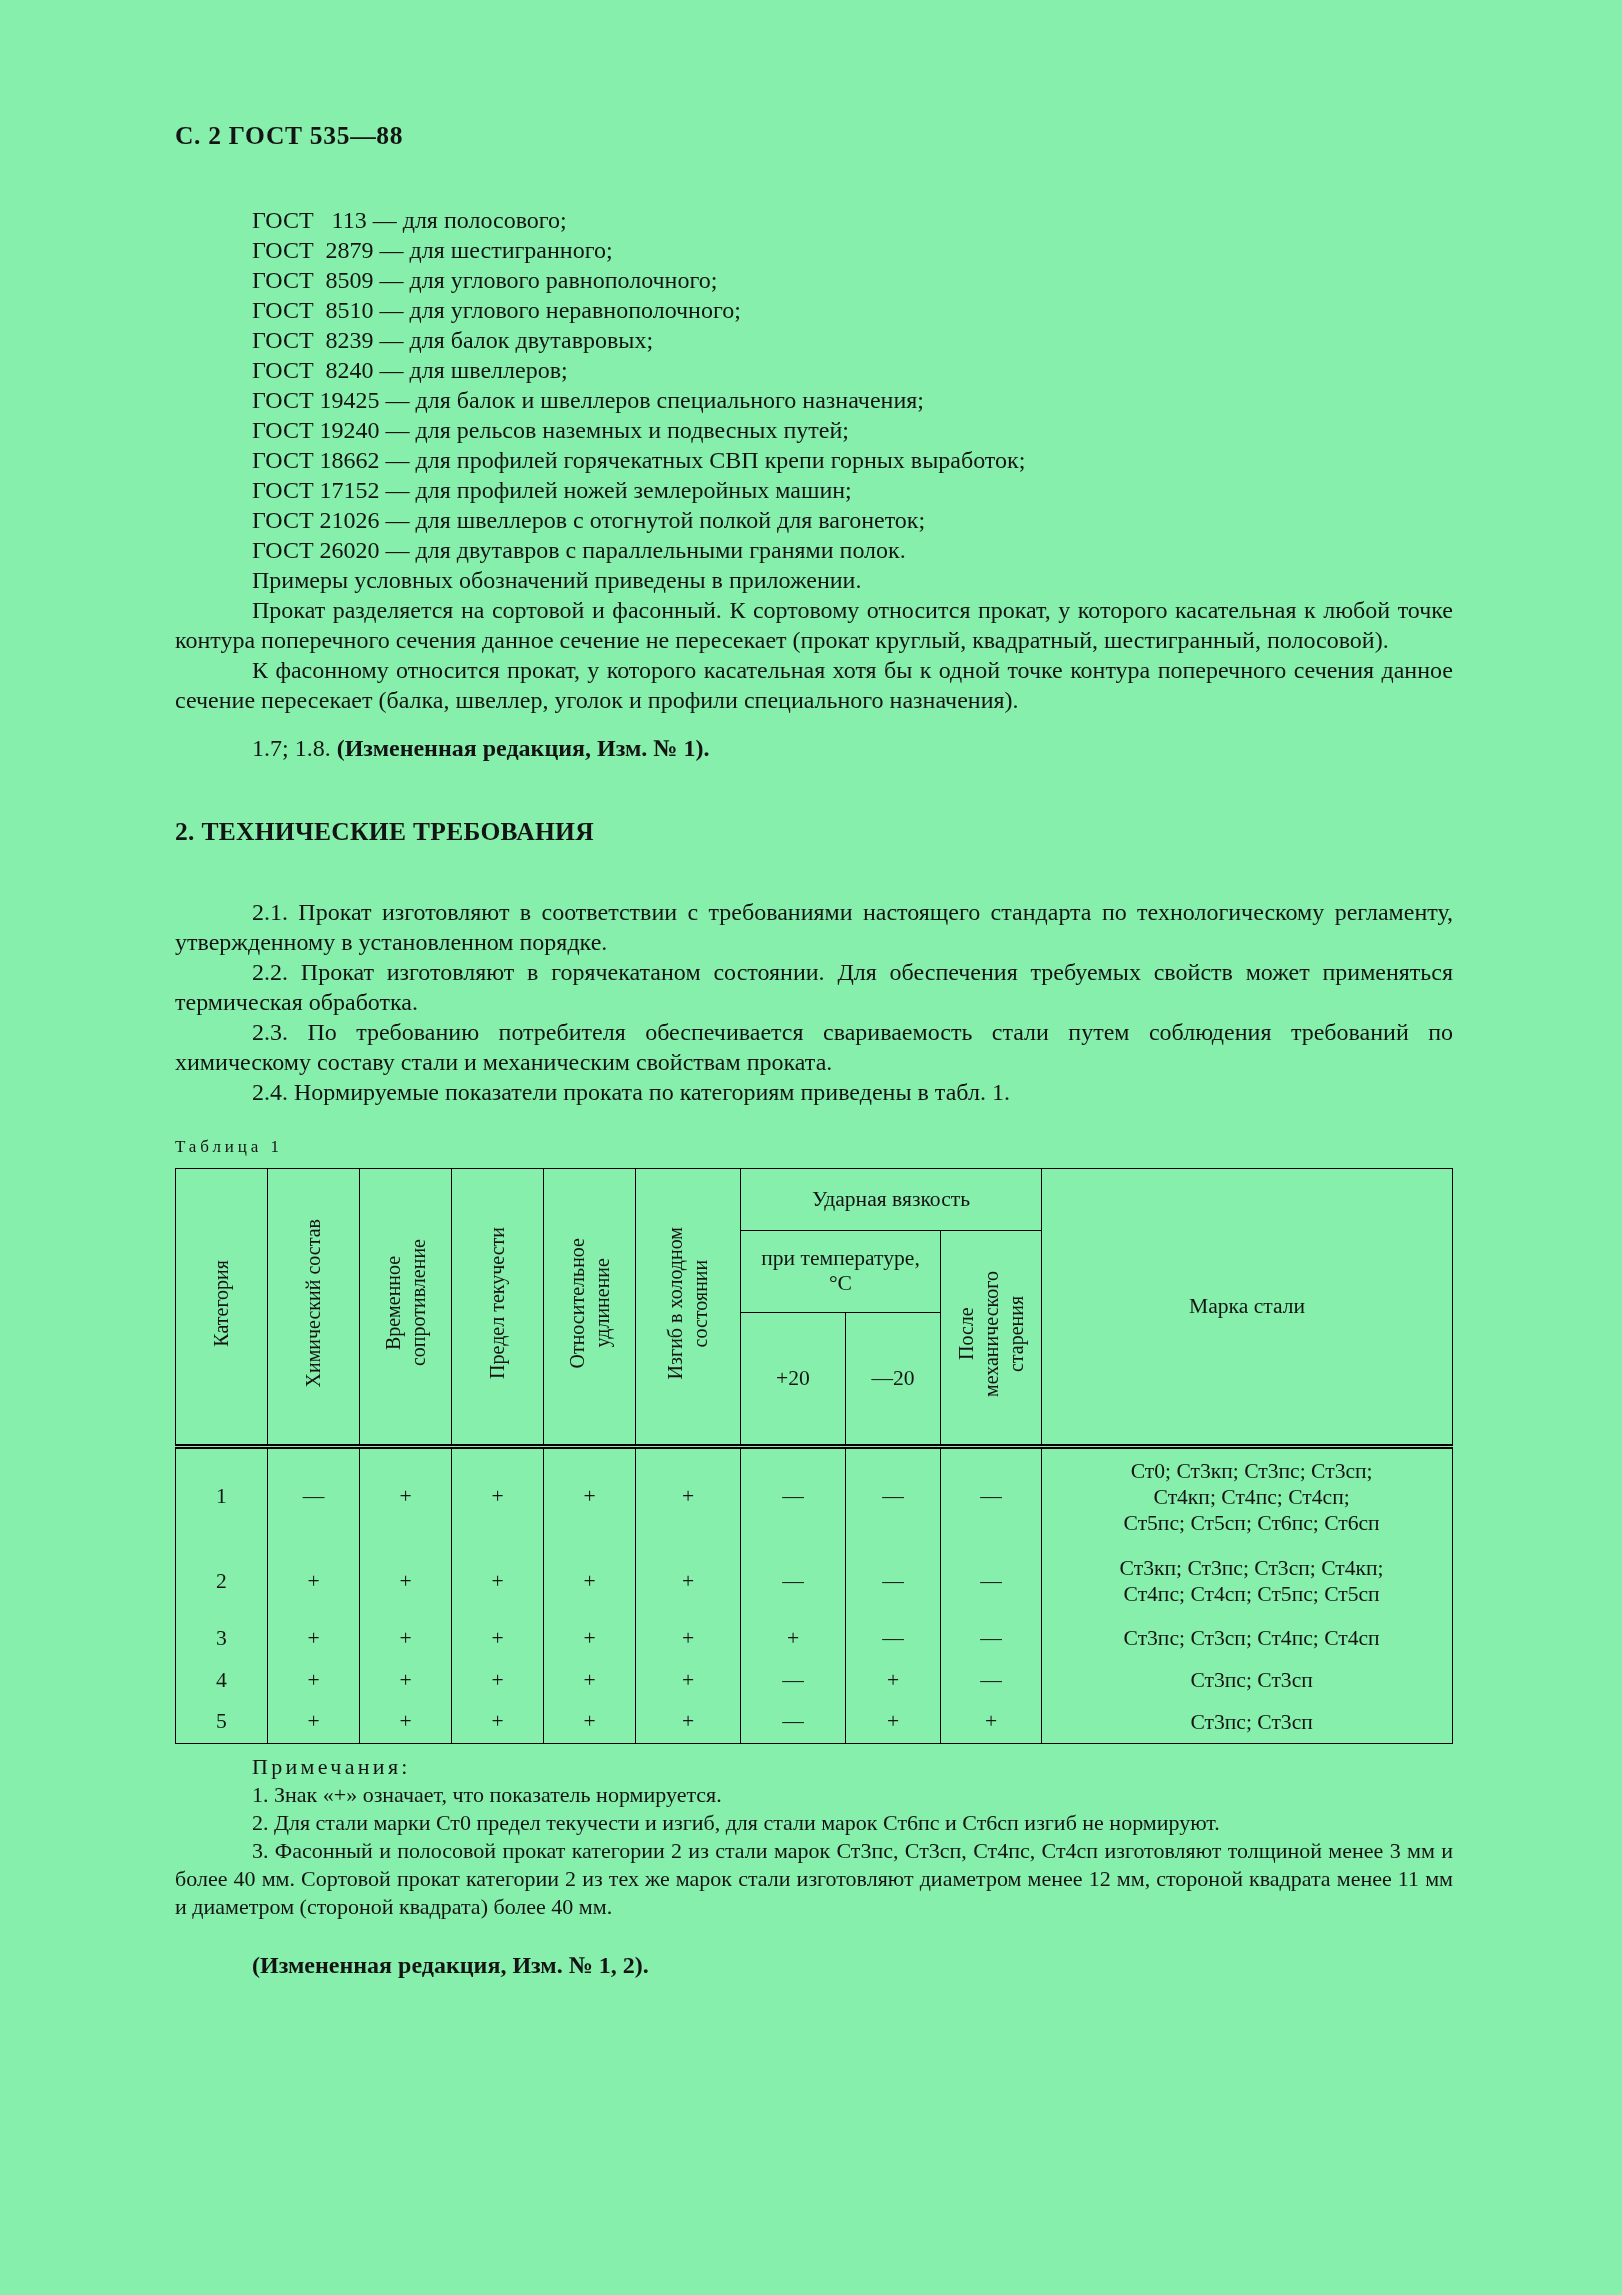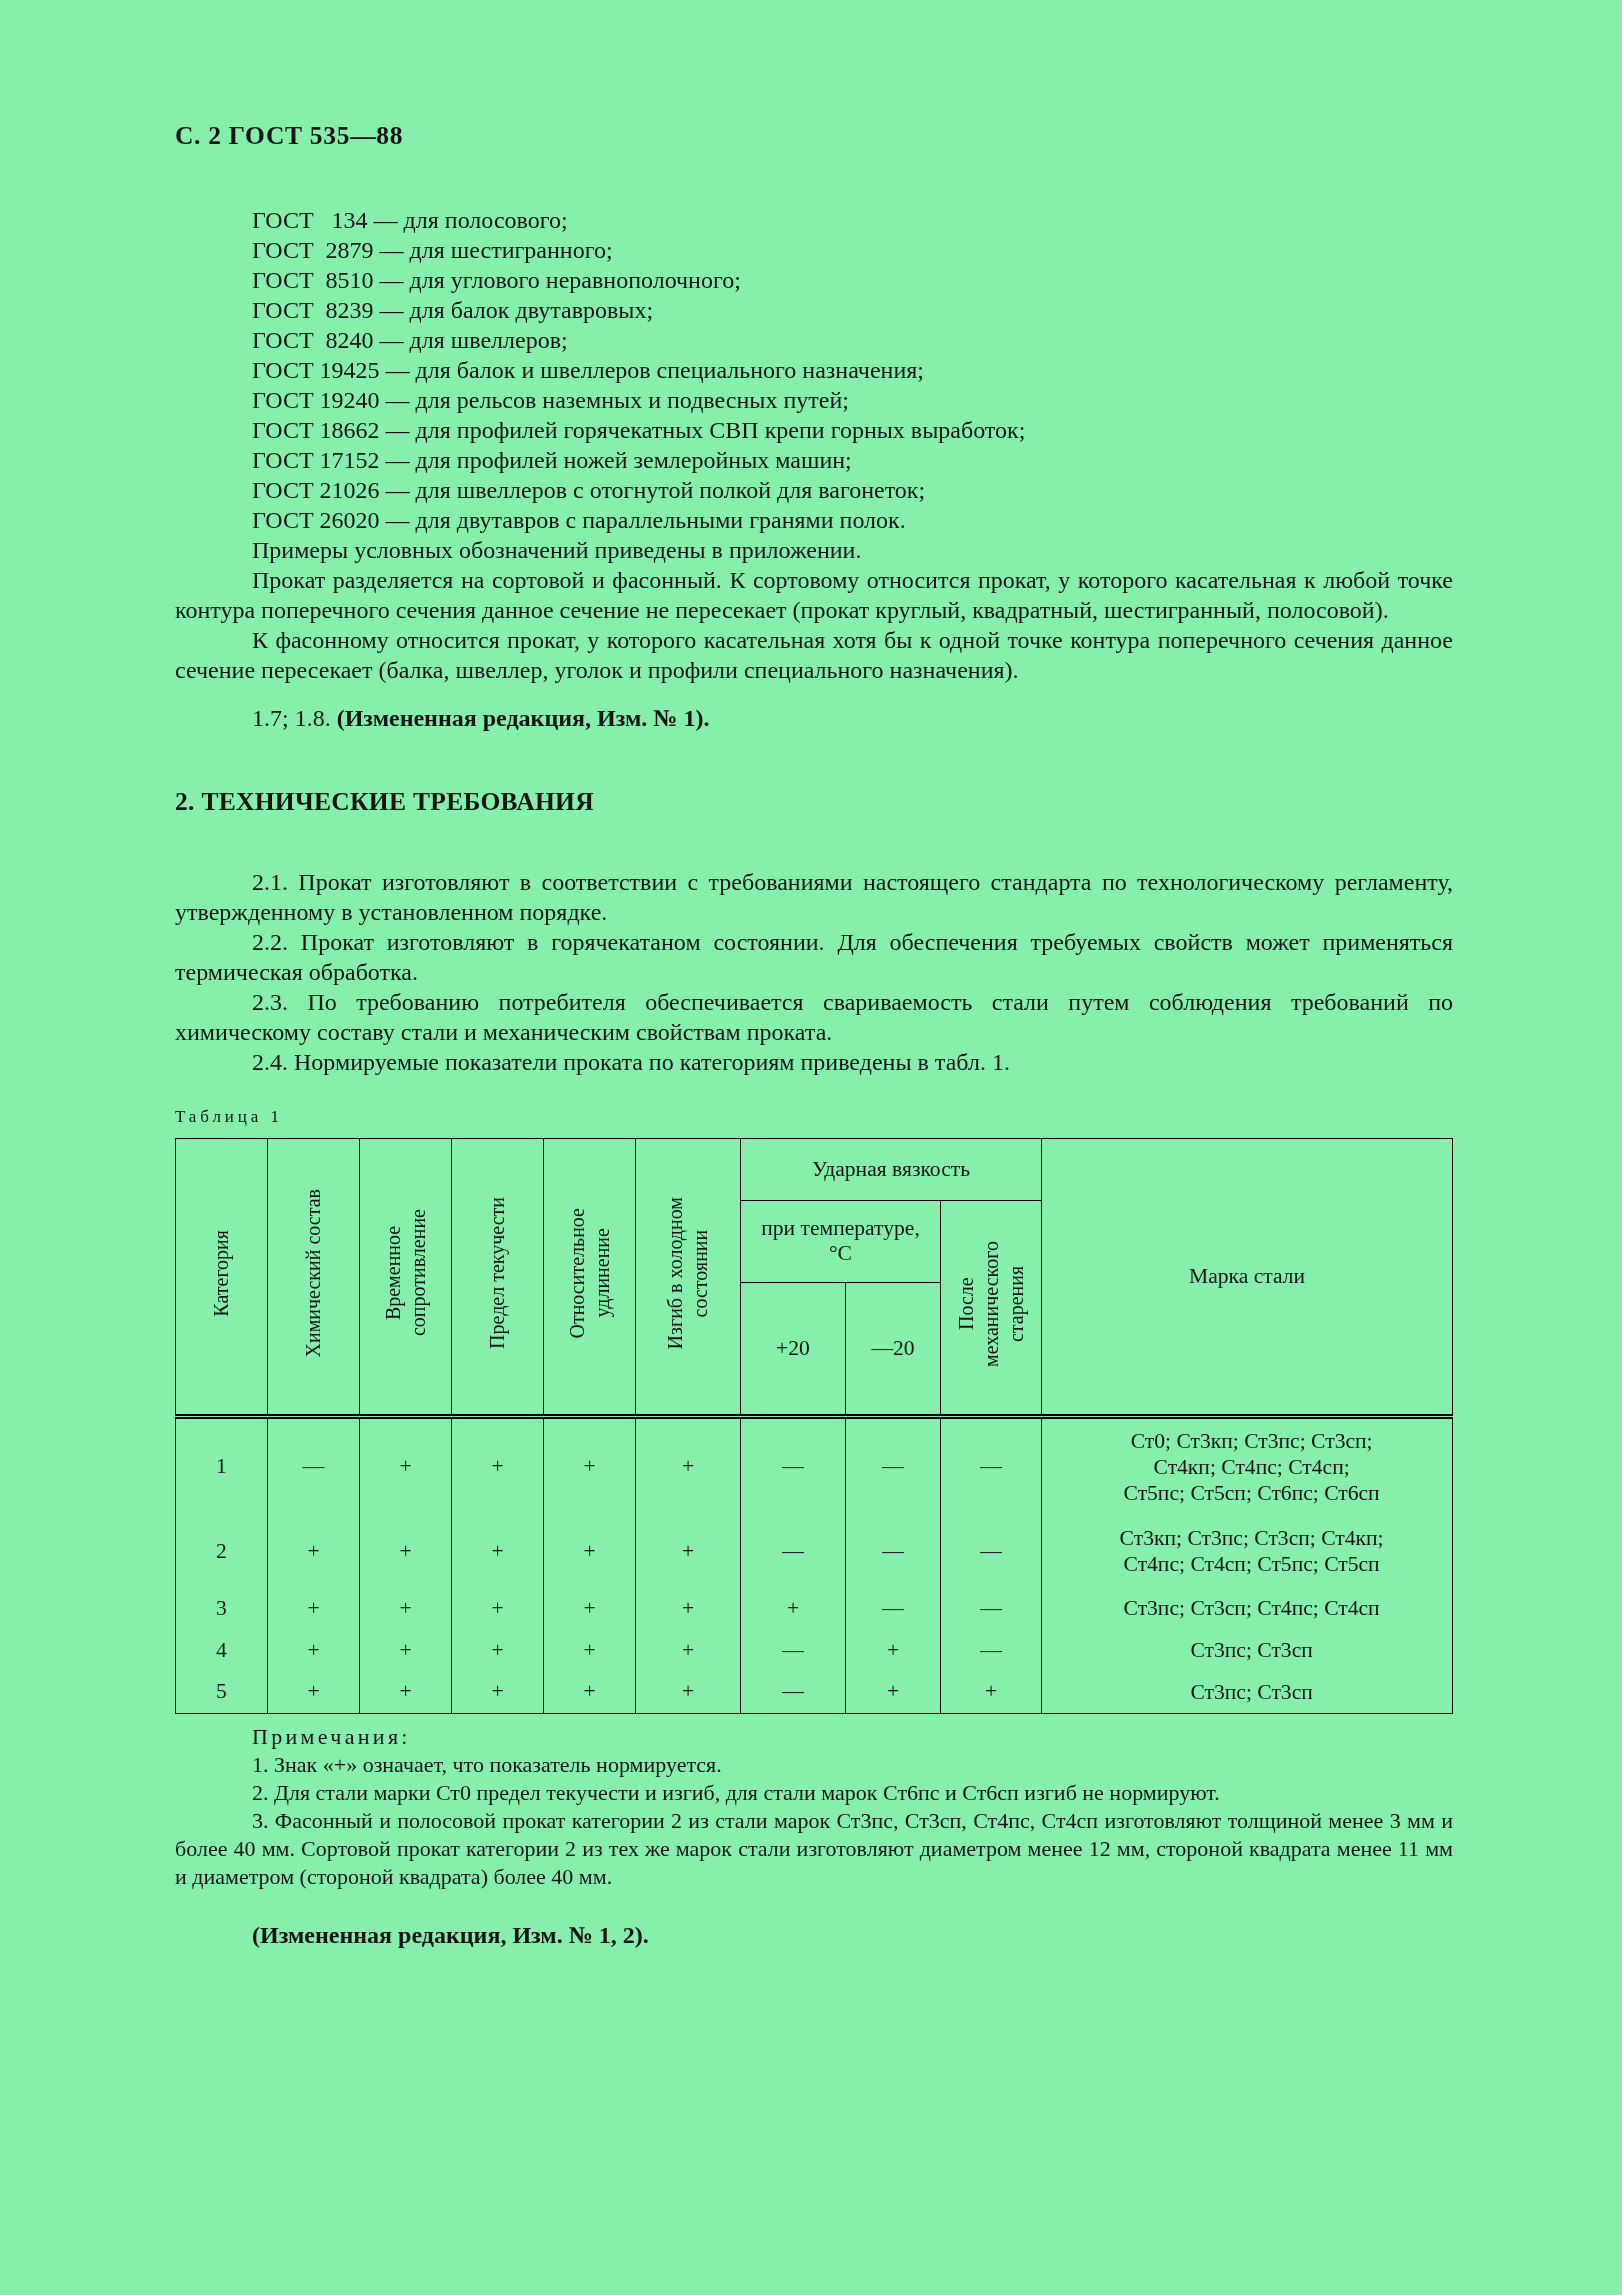--- a/index.html
+++ b/index.html
@@ -111,22 +111,23 @@
 </style>
 </head>
 <body>
 
 <div class="page">
   <div class="content">
 
     <div class="page-header">С. 2 ГОСТ 535—88</div>
 
     <div class="gost-list">
-      <div class="gost-item">ГОСТ   134 — для полосового;</div>
+      <div class="gost-item">ГОСТ   113 — для полосового;</div>
       <div class="gost-item">ГОСТ  2879 — для шестигранного;</div>
+      <div class="gost-item">ГОСТ  8509 — для углового равнополочного;</div>
       <div class="gost-item">ГОСТ  8510 — для углового неравнополочного;</div>
       <div class="gost-item">ГОСТ  8239 — для балок двутавровых;</div>
       <div class="gost-item">ГОСТ  8240 — для швеллеров;</div>
       <div class="gost-item">ГОСТ 19425 — для балок и швеллеров специального назначения;</div>
       <div class="gost-item">ГОСТ 19240 — для рельсов наземных и подвесных путей;</div>
       <div class="gost-item">ГОСТ 18662 — для профилей горячекатных СВП крепи горных выработок;</div>
       <div class="gost-item">ГОСТ 17152 — для профилей ножей землеройных машин;</div>
       <div class="gost-item">ГОСТ 21026 — для швеллеров с отогнутой полкой для вагонеток;</div>
       <div class="gost-item">ГОСТ 26020 — для двутавров с параллельными гранями полок.</div>
     </div>

